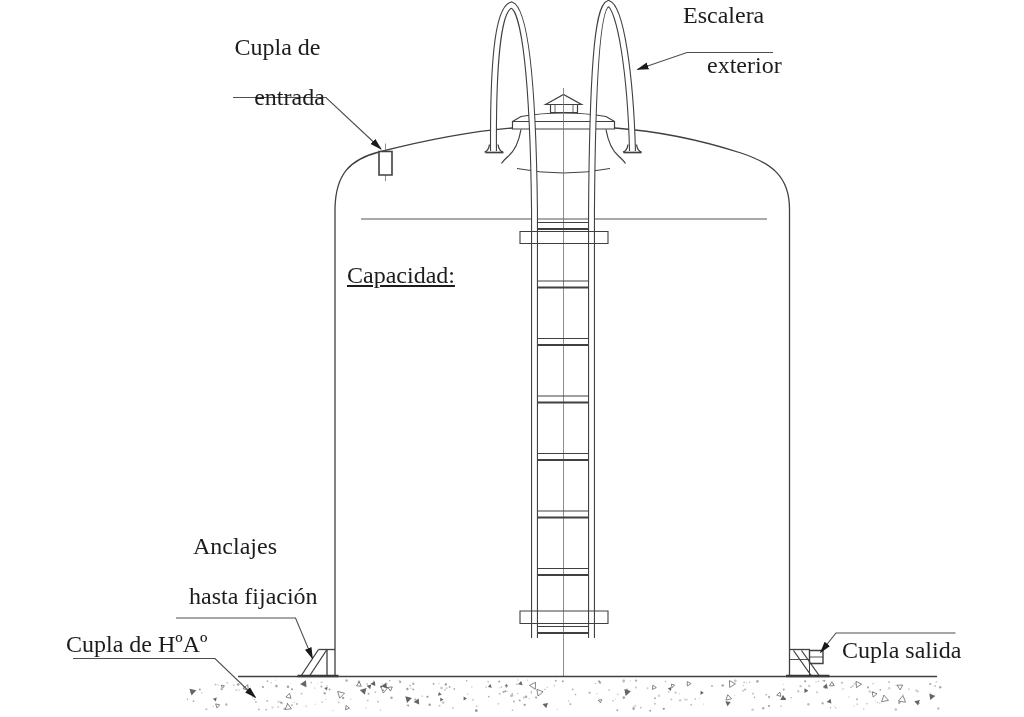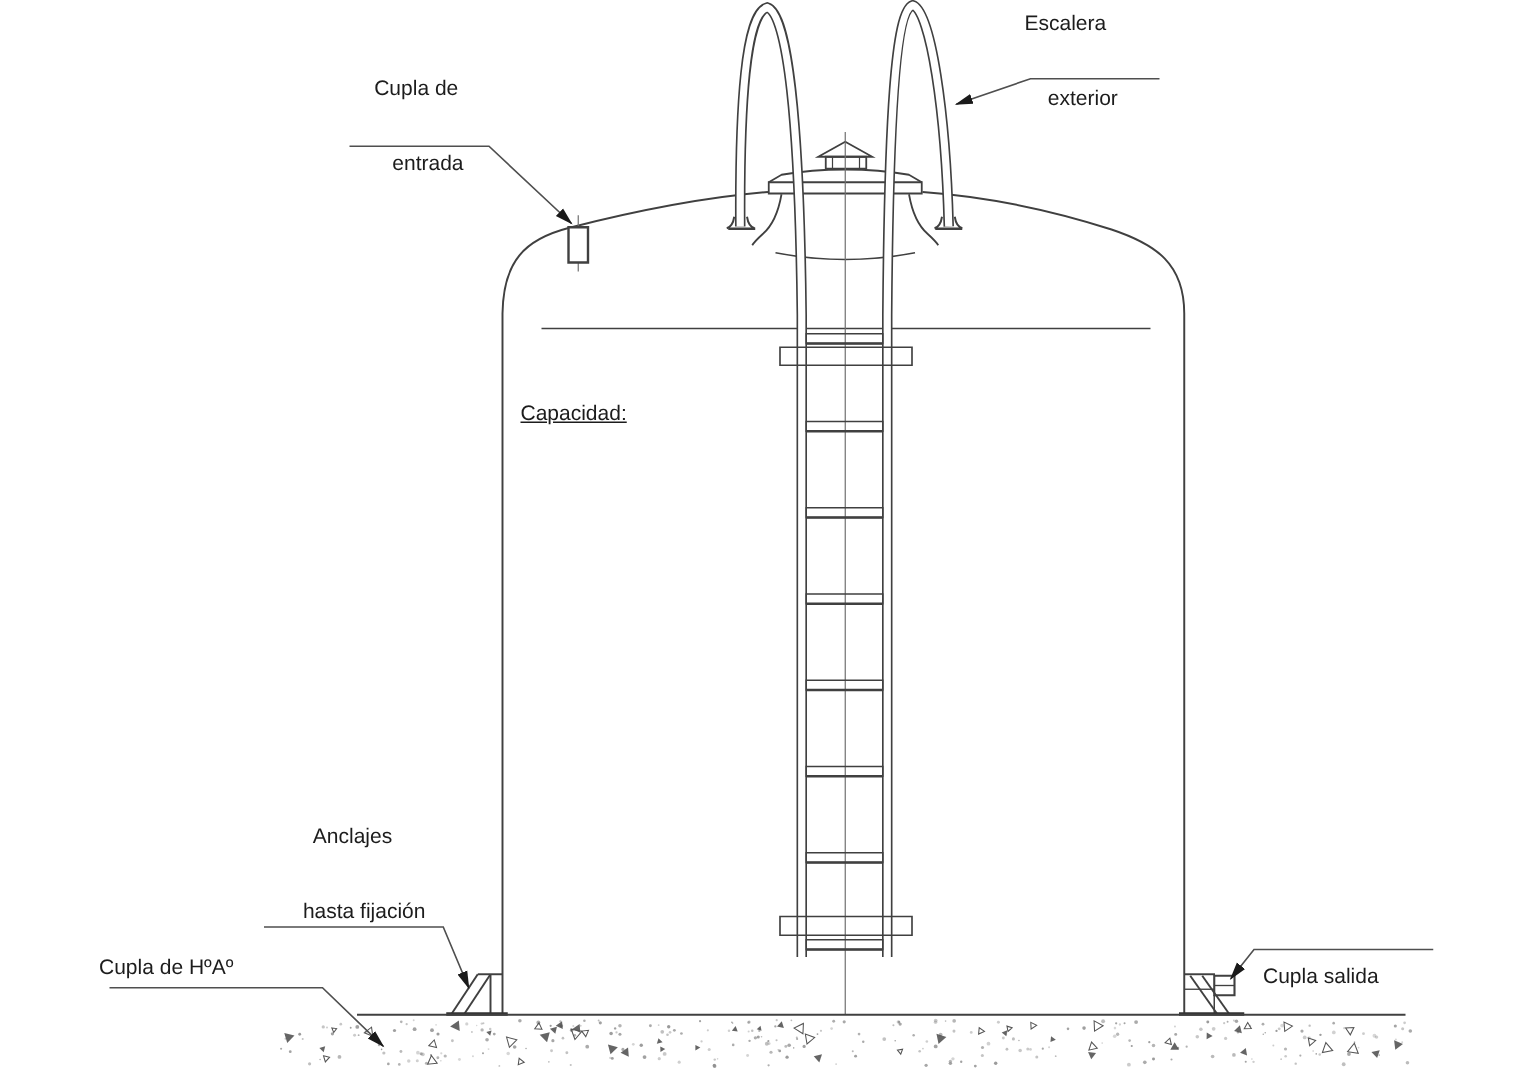--- a/index.html
+++ b/index.html
@@ -1,19 +1,19 @@
 <!DOCTYPE html>
 <html><head>
 <meta charset="utf-8">
 <style>
   html,body{margin:0;padding:0;background:#ffffff;}
   #page{position:relative;width:1024px;height:717px;background:#ffffff;overflow:hidden;
         font-family:"Liberation Sans", sans-serif;color:#1c1c1c;}
   #drawing{position:absolute;left:0;top:0;width:1024px;height:717px;}
-  .label{position:absolute;font-size:14px;line-height:25px;white-space:pre;}
+  .label{position:absolute;font-size:24px;line-height:25px;white-space:pre;font-family:Liberation Serif, serif;}
   .label.center{text-align:center;}
   .u{text-decoration:underline;}
   .b{font-weight:bold;}
   svg path, svg rect, svg line, svg polyline{vector-effect:non-scaling-stroke;}
 </style>
 </head>
 <body>
 
 <div id="page">
 
@@ -446,33 +446,33 @@
 
     <g stroke="#4f4f4f" stroke-width="1.1" fill="none">
       <path d="M 233 97.5 H 326 L 381 149" marker-end="url(#arrow)"></path>
       <path d="M 773 52.5 H 687 L 637.5 69.5" marker-end="url(#arrow)"></path>
       <path d="M 176 618 H 295.5 L 312.5 658.5" marker-end="url(#arrow)"></path>
       <path d="M 73 658.5 H 215 L 255.5 697.5" marker-end="url(#arrow)"></path>
       <path d="M 955.5 633 H 836 L 820.5 652.5" marker-end="url(#arrow)"></path>
     </g>
   </svg>
 
-  <div class="label center" style="left:200px;top:46px;width:155px;text-align:center;"><span>Cupla de</span><br>
+  <div class="label center" style="left:200px;top:35px;width:155px;text-align:center;"><span>Cupla de</span><br>
     <span>entrada</span>
   </div>
 
   <div class="label" style="left:683px;top:3px;"><span>Escalera</span><br>
     <span>exterior</span>
   </div>
 
   <div class="label" style="left:347px;top:213px;">
     <div><span class="u">Capacidad:</span></div>
   </div>
 
-  <div class="label center" style="left:165px;top:545px;width:140px;"><span>Anclajes</span><br>
+  <div class="label center" style="left:165px;top:534px;width:140px;"><span>Anclajes</span><br>
     <span>hasta fijación</span>
   </div>
 
   <div class="label" style="left:66px;top:632px;"><span>Cupla de HºAº</span>
   </div>
 
   <div class="label" style="left:842px;top:638px;"><span>Cupla salida</span>
   </div>
 
 </div>

